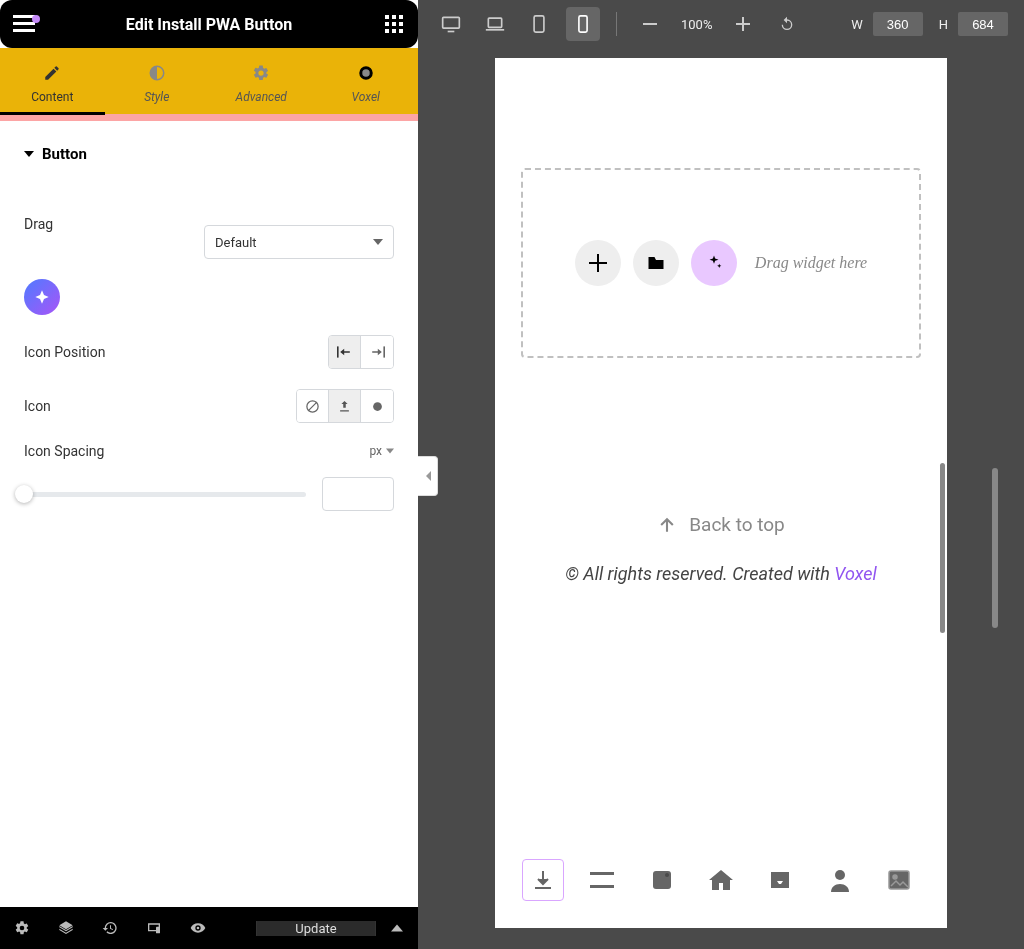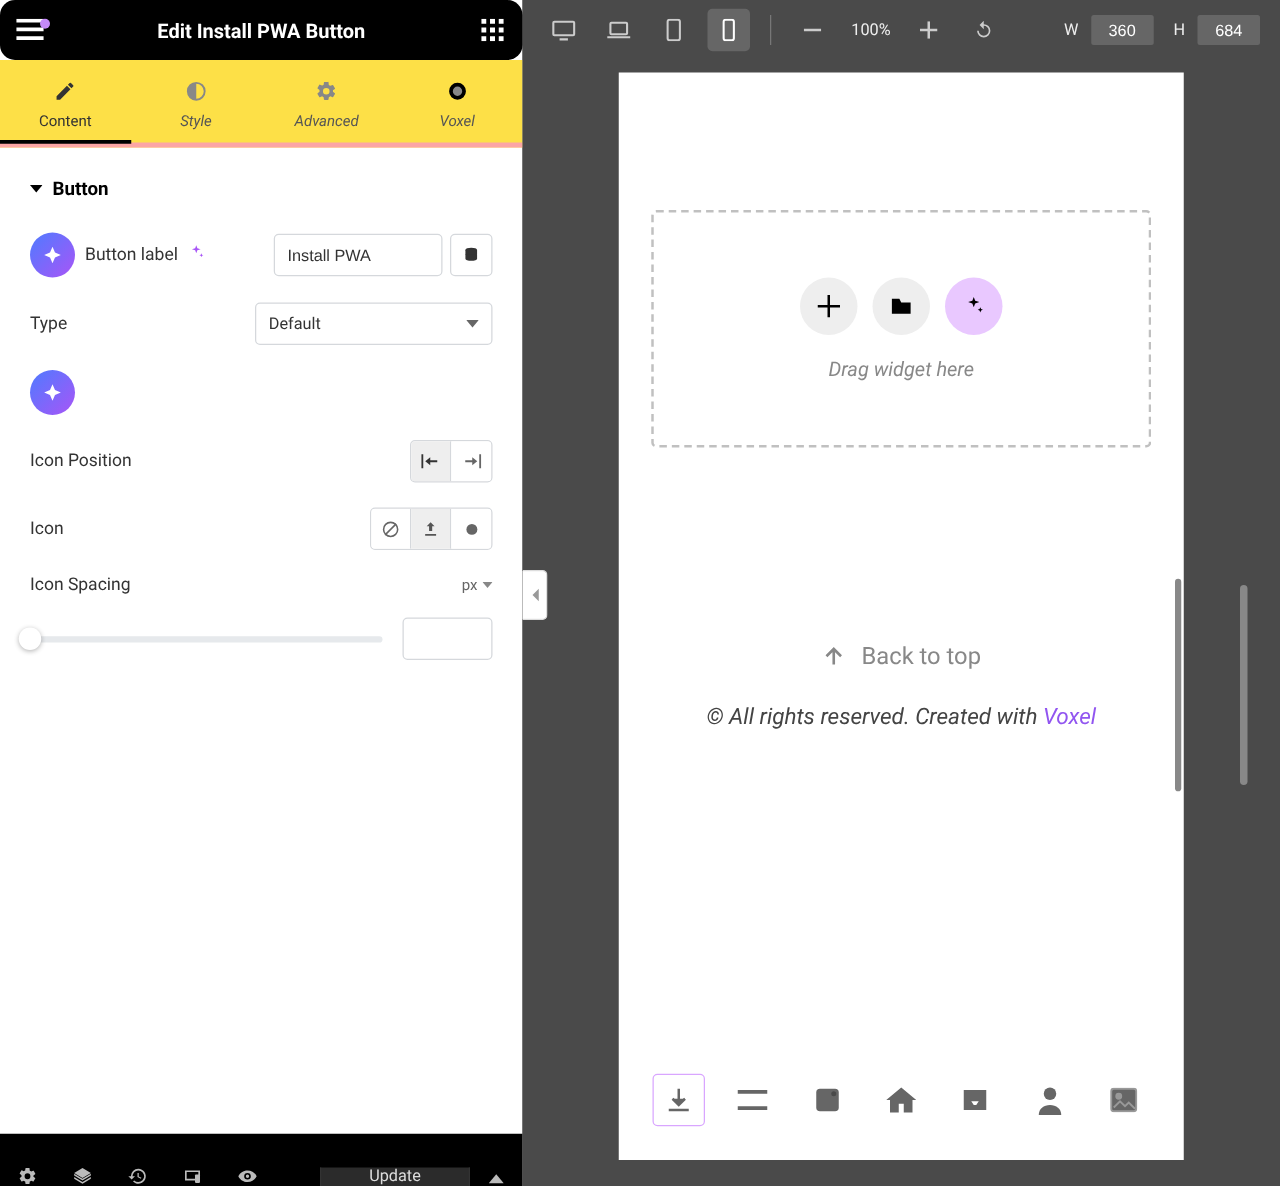--- a/index.html
+++ b/index.html
@@ -8,21 +8,21 @@
   
   .panel { width: 418px; height: 949px; background: #fff; display: flex; flex-direction: column; }
   
   .panel-header { height: 48px; background: #000; color: #fff; display: flex; align-items: center; position: relative; border-radius: 12px; }
   .panel-header .hamburger { width: 48px; display: flex; align-items: center; justify-content: center; position: relative; }
   .panel-header .hamburger svg { fill: #fff; }
   .panel-header .dot { position: absolute; top: 0px; right: 8px; width: 8px; height: 8px; border-radius: 50%; background: #c58af9; }
   .panel-header .title { flex: 1; text-align: center; font-size: 16px; font-weight: 700; }
   .panel-header .apps { width: 48px; display: flex; align-items: center; justify-content: center; }
   
-  .tabs { display: flex; border-bottom: 4px solid #fca5a5; background: #fde047; }
+  .tabs { display: flex; border-bottom: 7px solid #fca5a5; background: #eab308; }
   .tab { flex: 1; display: flex; flex-direction: column; align-items: center; padding: 16px 0 10px; gap: 8px; cursor: pointer; position: relative; }
   .tab svg { fill: #333; width: 18px; height: 18px; }
   .tab.inactive svg { fill: #888; }
   .tab span { font-size: 12px; color: #333; }
   .tab.inactive span { color: #555; font-style: italic; }
   .tab.active::after { content: ""; position: absolute; bottom: -1px; left: 0; right: 0; height: 3px; background: #000; }
   
   .panel-body { flex: 1; overflow-y: auto; padding: 0 24px; }
   
   .section-head { display: flex; align-items: center; gap: 8px; padding: 24px 0 16px; font-weight: 700; font-size: 15px; }
@@ -33,59 +33,59 @@
   .row .control { flex: 1; display: flex; justify-content: flex-end; align-items: center; gap: 6px; }
   
   .gbadge { width: 36px; height: 36px; border-radius: 50%; background: linear-gradient(135deg, #4f7bff, #a855f7); display: flex; align-items: center; justify-content: center; flex-shrink: 0; }
   .gbadge svg { fill: #fff; }
   
   .dyn-icon { color: #a855f7; }
   
   .text-input { width: 135px; height: 34px; border: 1px solid #d5d8dc; border-radius: 4px; padding: 0 10px; font-size: 13px; color: #333; }
   .db-btn { width: 34px; height: 34px; border: 1px solid #d5d8dc; border-radius: 4px; background: #fff; display: flex; align-items: center; justify-content: center; }
   
-  .select { width: 190px; height: 34px; border: 1px solid #d5d8dc; border-radius: 4px; padding: 0 10px; font-size: 13px; color: #333; display: flex; align-items: center; justify-content: space-between; background: #fff; }
+  .select { width: 190px; height: 34px; border: 1px solid #d5d8dc; border-radius: 4px; padding: 0 10px; font-size: 13px; color: #333; display: flex; align-items: center; justify-content: space-between; background: #fff; margin-top: 36px; }
   
   .toggle-group { display: flex; border: 1px solid #d5d8dc; border-radius: 4px; overflow: hidden; }
   .toggle-group .tbtn { width: 32px; height: 32px; display: flex; align-items: center; justify-content: center; background: #fff; border-right: 1px solid #d5d8dc; }
   .toggle-group .tbtn:last-child { border-right: none; }
   .toggle-group .tbtn.active { background: #eee; }
   
   .unit { font-size: 12px; color: #666; display: flex; align-items: center; gap: 4px; }
   
   .slider-wrap { display: flex; align-items: center; gap: 16px; padding: 8px 0 16px; }
   .slider-track { flex: 1; height: 5px; background: #e6e9ec; border-radius: 3px; position: relative; }
   .slider-thumb { position: absolute; left: 0; top: 50%; transform: translate(-50%, -50%); width: 18px; height: 18px; border-radius: 50%; background: #fff; box-shadow: 0 1px 4px rgba(0,0,0,0.3); }
   .slider-input { width: 72px; height: 34px; border: 1px solid #d5d8dc; border-radius: 4px; }
   
   
   .collapse-handle { position: absolute; left: 418px; top: 456px; width: 20px; height: 40px; background: #fff; border: 1px solid #ddd; border-left: none; border-radius: 0 4px 4px 0; display: flex; align-items: center; justify-content: center; z-index: 10; }
   
   
-  .panel-footer { height: 42px; background: #000; display: flex; align-items: flex-end; color: #ccc; }
+  .panel-footer { height: 42px; background: #000; display: flex; align-items: center; color: #ccc; }
   .footer-btn { width: 44px; display: flex; align-items: center; justify-content: center; }
   .footer-btn svg { fill: #bbb; width: 16px; height: 16px; }
   .footer-spacer { flex: 1; }
   .update-btn { width: 120px; background: #2b2b2b; color: #ddd; display: flex; align-items: center; justify-content: center; font-size: 13px; border-left: 1px solid #333; border-right: 1px solid #333; }
   .caret-btn { width: 42px; display: flex; align-items: center; justify-content: center; }
   
   
   .preview { flex: 1; display: flex; flex-direction: column; background: #4a4a4a; }
   .preview-toolbar { height: 48px; display: flex; align-items: center; gap: 10px; padding: 0 16px; color: #ccc; font-size: 13px; }
   .dev-btn { width: 34px; height: 34px; display: flex; align-items: center; justify-content: center; border-radius: 4px; }
   .dev-btn.active { background: #666; }
   .vdiv { width: 1px; height: 24px; background: #777; margin: 0 6px; }
   .zoom-text { color: #eee; margin: 0 4px; }
   .dim-label { color: #eee; margin-left: 6px; }
   .dim-input { width: 50px; height: 24px; background: #666; border: none; color: #fff; text-align: center; font-size: 13px; border-radius: 2px; }
   
   .preview-stage { flex: 1; display: flex; align-items: flex-start; justify-content: center; position: relative; padding-top: 10px; }
   .device { width: 452px; height: 870px; background: #fff; position: relative; }
   
-  .dropzone { position: absolute; top: 110px; left: 26px; right: 26px; height: 190px; border: 2px dashed #c0c0c0; border-radius: 4px; display: flex; flex-direction: column; align-items: center; justify-content: center; gap: 18px; }
+  .dropzone { position: absolute; top: 110px; left: 26px; right: 26px; height: 190px; border: 2px dashed #c0c0c0; border-radius: 4px; display: flex; flex-direction: row; align-items: center; justify-content: center; gap: 18px; font-family: Liberation Serif, serif; }
   .drop-icons { display: flex; gap: 12px; }
   .drop-circ { width: 46px; height: 46px; border-radius: 50%; background: #eee; display: flex; align-items: center; justify-content: center; }
   .drop-circ.purple { background: #e9c8ff; }
   .drop-text { color: #888; font-style: italic; font-size: 16px; }
   
   .backtop { position: absolute; top: 455px; left: 0; right: 0; display: flex; align-items: center; justify-content: center; gap: 12px; color: #888; font-size: 19px; }
   .copyright { position: absolute; top: 505px; left: 0; right: 0; text-align: center; color: #444; font-size: 18px; font-style: italic; }
   .copyright a { color: #9155f0; text-decoration: none; }
   
   .device-bottombar { position: absolute; bottom: 20px; left: 0; right: 0; height: 56px; display: flex; align-items: center; justify-content: space-around; padding: 0 18px; }
@@ -156,49 +156,24 @@
 
   <div class="panel-body">
 
     <div class="section-head">
       <svg width="10" height="10" viewBox="0 0 10 10">
           <path d="M0 2l5 6 5-6z"></path>
         </svg>
       <span>Button</span>
     </div>
 
+
     <div class="row">
       <div class="label">
-        <div class="gbadge">
-          <svg width="16" height="16" viewBox="0 0 24 24">
-              <path d="M12 2l3 7 7 3-7 3-3 7-3-7-7-3 7-3z" fill="#fff"></path>
-            </svg>
-        </div>
-        <span>Button label</span>
-        <span class="dyn-icon">
-          <svg width="14" height="14" viewBox="0 0 24 24" fill="#a855f7">
-              <path d="M12 2l1.5 4L18 7.5 13.5 9 12 13l-1.5-4L6 7.5 10.5 6zM19 13l.8 2 2 .8-2 .8-.8 2-.8-2-2-.8 2-.8z"></path>
-            </svg>
-        </span>
-      </div>
-      <div class="control">
-        <input class="text-input" value="Install PWA" style="">
-        <div class="db-btn">
-          <svg width="14" height="14" viewBox="0 0 24 24" fill="#333">
-              <ellipse cx="12" cy="5" rx="8" ry="3"></ellipse>
-              <path d="M4 5v6c0 1.66 3.58 3 8 3s8-1.34 8-3V5"></path>
-              <path d="M4 11v6c0 1.66 3.58 3 8 3s8-1.34 8-3v-6"></path>
-            </svg>
-        </div>
-      </div>
-    </div>
-
-    <div class="row">
-      <div class="label">
-          <span>Type</span>
+          <span>Drag</span>
         </div>
       <div class="control">
         <div class="select">
           <span>Default</span>
           <svg width="10" height="10" viewBox="0 0 10 10" fill="#666">
               <path d="M0 2l5 6 5-6z"></path>
             </svg>
         </div>
       </div>
     </div>

